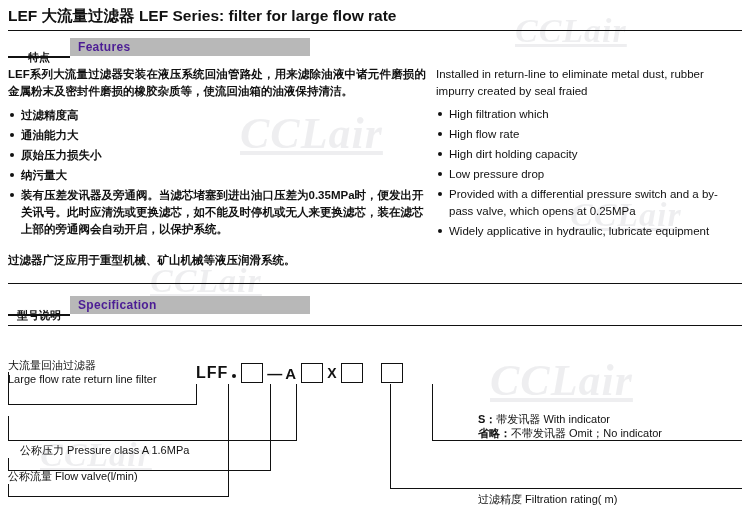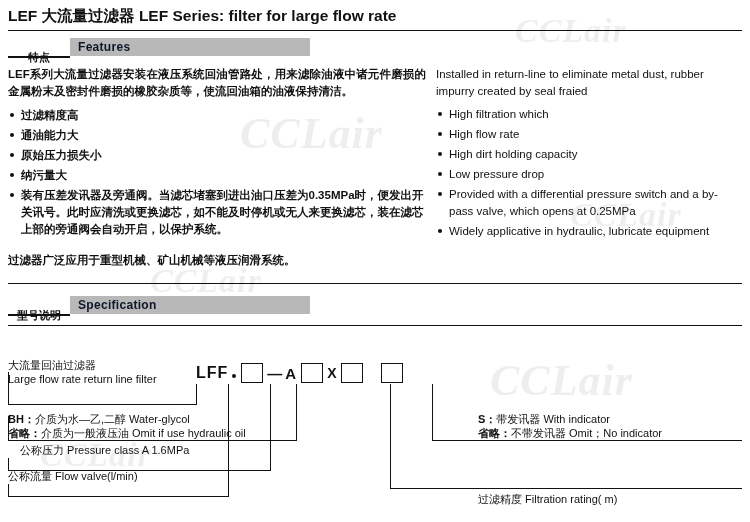--- a/index.html
+++ b/index.html
@@ -26,20 +26,21 @@
     position: absolute;
     font-family: "Liberation Serif", serif;
     font-style: italic;
     font-weight: bold;
     color: #0f172a;
     opacity: 0.065;
     white-space: nowrap;
     letter-spacing: 1px;
     pointer-events: none;
     user-select: none;
+    text-decoration: underline;
   }
   .wm1 { left: 515px; top: 12px;  font-size: 34px; }
   .wm2 { left: 240px; top: 108px; font-size: 44px; }
   .wm3 { left: 570px; top: 196px; font-size: 34px; }
   .wm4 { left: 150px; top: 262px; font-size: 34px; }
   .wm5 { left: 490px; top: 355px; font-size: 44px; }
   .wm6 { left: 40px;  top: 436px; font-size: 34px; }
 
   
   .title {
@@ -82,21 +83,21 @@
     line-height: 1;
     margin-top: 18px;
   }
   .band .enbox {
     background: #b8b8b8;
     padding-left: 8px;
     display: flex;
     align-items: center;
     font-size: 12px;
     font-weight: bold;
-    color: #0f172a;
+    color: #4c1d95;
     letter-spacing: 0.3px;
   }
   .band-features { left: 8px; top: 38px; }
   .band-features .enbox { width: 232px; }
   .band-spec { left: 8px; top: 296px; }
   .band-spec .enbox { width: 232px; }
 
   
   .col-left {
     position: absolute;
@@ -306,24 +307,20 @@
     <div class="ln lh" style="left:390px; top:158px; width:352px;"></div>
 
     <div class="ln lv" style="left:432px; top:54px; height:56px;"></div>
     <div class="ln lh" style="left:432px; top:110px; width:310px;"></div>
 
     <div class="lbl" style="left:8px; top:28px; width:200px;">
       <div>大流量回油过滤器</div>
       <div>Large flow rate return line filter</div>
     </div>
 
-    <div class="lbl" style="left:8px; top:82px; width:300px;">
-      <div><b>BH：</b><span>介质为水—乙,二醇 Water-glycol</span></div>
-      <div><b>省略：</b><span>介质为一般液压油 Omit if use hydraulic oil</span></div>
-    </div>
 
     <div class="lbl" style="left:20px; top:113px;">公称压力 Pressure class A 1.6MPa</div>
 
     <div class="lbl" style="left:8px; top:139px;">公称流量 Flow valve(l/min)</div>
 
     <div class="lbl" style="left:478px; top:82px; width:260px;">
       <div><b>S：</b><span>带发讯器 With indicator</span></div>
       <div><b>省略：</b><span>不带发讯器 Omit；No indicator</span></div>
     </div>
 

